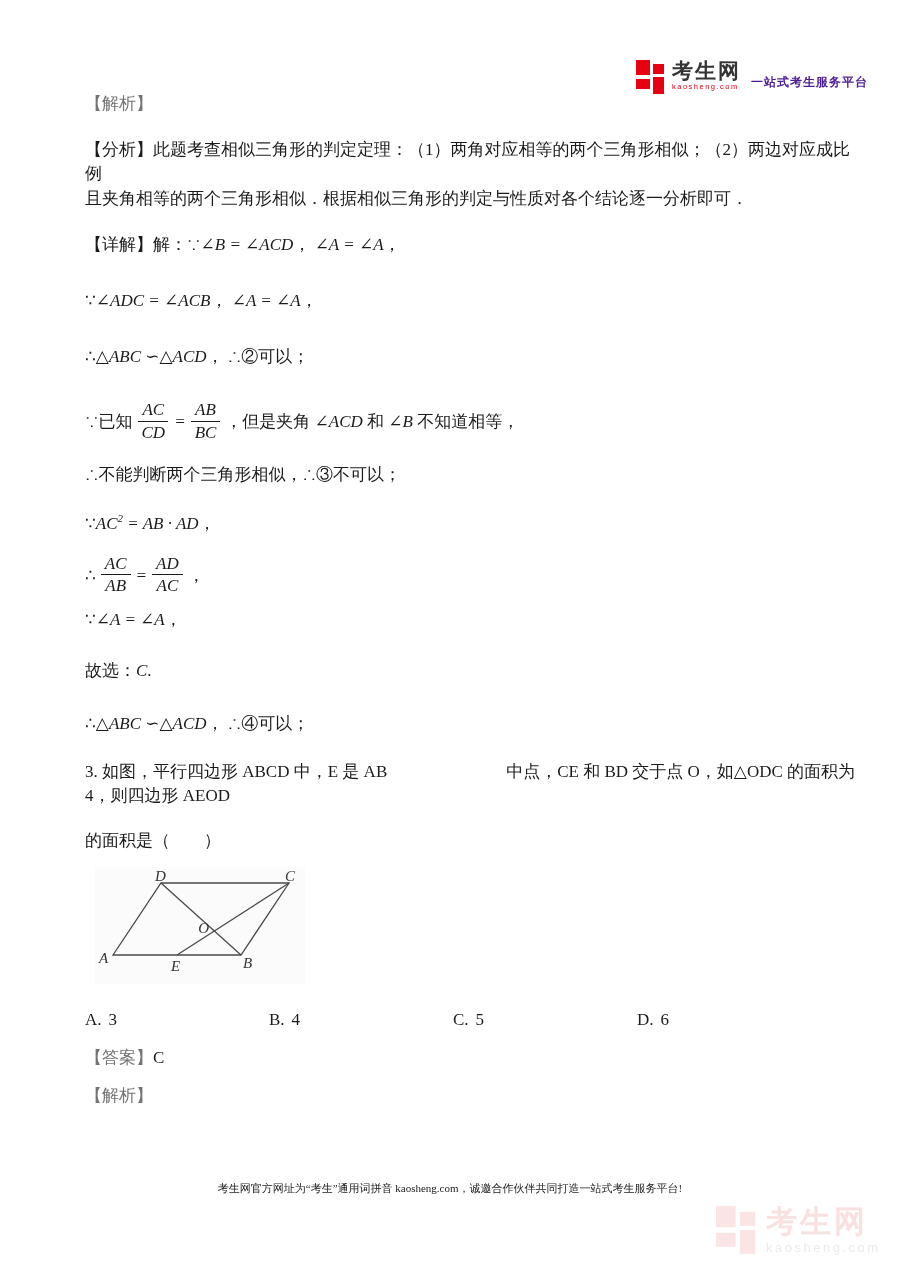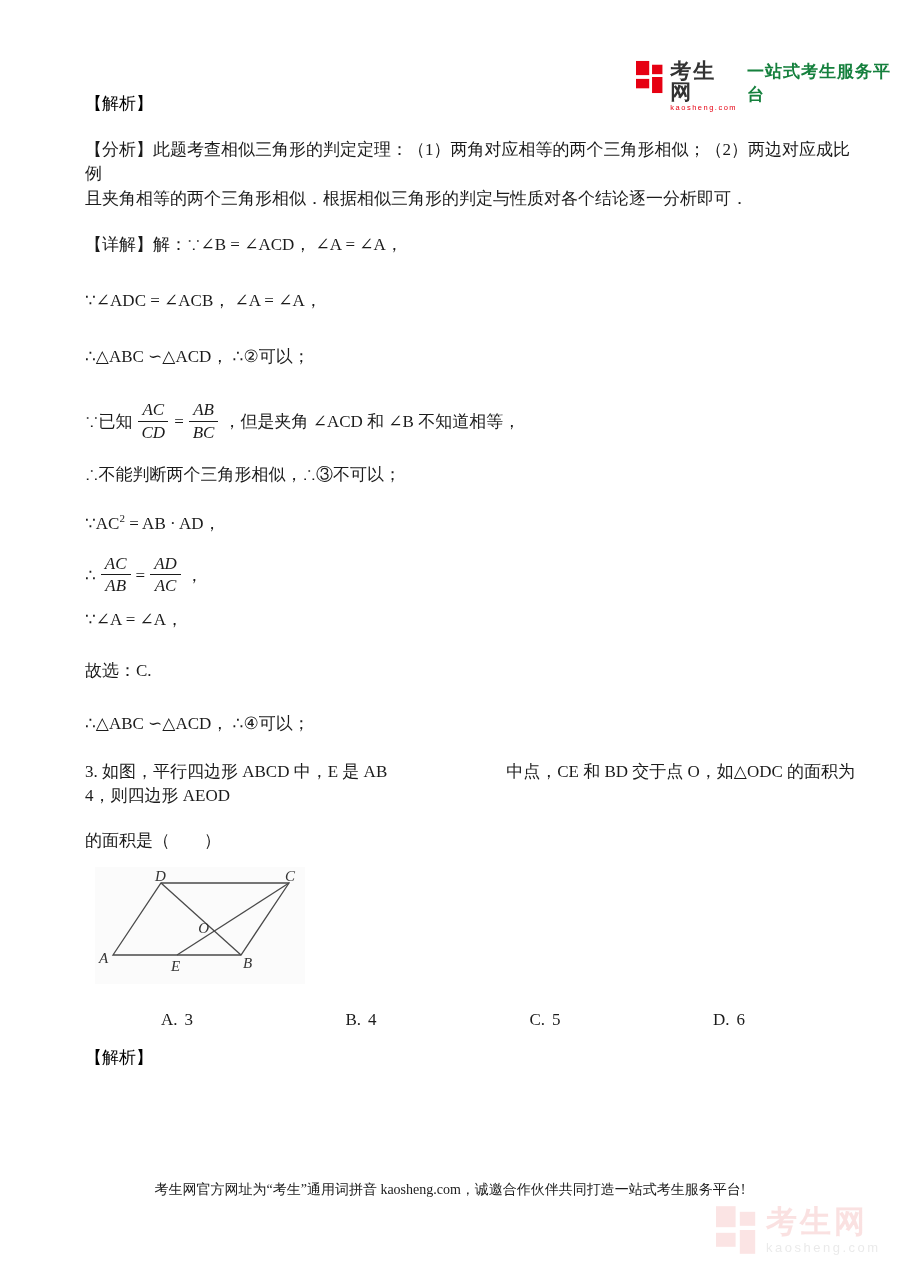--- a/index.html
+++ b/index.html
@@ -22,31 +22,31 @@
   .brand-name{
     font-family:"Liberation Sans","DejaVu Sans",sans-serif;
     font-weight:bold;font-size:21px;color:#333;letter-spacing:2px;
   }
   .brand-domain{
     font-family:"Liberation Sans","DejaVu Sans",sans-serif;
     font-size:7.5px;color:#e60012;letter-spacing:1.5px;margin-top:2px;
   }
   .brand-slogan{
     font-family:"Liberation Sans","DejaVu Sans",sans-serif;
-    font-weight:bold;font-size:17px;color:#15803d;
-    margin-left:10px;letter-spacing:1px;
+    font-weight:bold;font-size:12px;color:#4c1d95;
+    margin-left:10px;margin-top:14px;letter-spacing:1px;
   }
   
   .content{
     position:absolute;left:85px;top:92px;width:780px;
     font-size:17px;
   }
   .line{line-height:1.45;}
-  .blue{color:#000000;}
-  .m{font-family:"Liberation Serif","DejaVu Serif",serif;}
+  .blue{color:#737373;}
+  .m{font-style:italic;font-family:"Liberation Serif","DejaVu Serif",serif;}
   sup.m{font-size:11px;}
   .frac{
     display:inline-flex;flex-direction:column;align-items:center;
     vertical-align:middle;margin:0 5px;font-style:italic;line-height:1.15;
     transform:translateY(-2px);
   }
   .frac .num{border-bottom:1.2px solid #1b1b1b;padding:0 4px 1px;}
   .frac .den{padding:1px 4px 0;}
   #solution-lines .line:nth-child(1){margin-bottom:21px;}
   #solution-lines .line:nth-child(2){}
@@ -64,30 +64,30 @@
   #solution-lines .line:nth-child(14){margin-bottom:23px;}
   
   .q-line1{margin-bottom:20px;line-height:1.45;}
   .q-line2{margin-bottom:14px;line-height:1.45;}
   
   .figure-box{
     width:206px;margin-left:10px;margin-bottom:26px;
     background:#fbfbfb;padding:4px 2px;
   }
   
-  .options-row{display:flex;margin-bottom:16px;text-align:center;}
+  .options-row{display:flex;margin-bottom:16px;}
   .option{width:184px;}
   .option .val{margin-left:7px;}
   
   .answer-line{margin-bottom:13px;line-height:1.45;}
   .jiexi2-line{line-height:1.45;}
   
   .footer{
     position:absolute;left:0;top:1181px;width:100%;
-    text-align:center;font-size:14px;color:#1b1b1b;
+    text-align:center;font-size:11px;color:#1b1b1b;
   }
   
   .watermark{
     position:absolute;left:716px;top:1206px;
     display:flex;align-items:flex-start;opacity:0.55;
   }
   .wm-col{margin-left:8px;line-height:1;}
   .wm-brand{
     font-family:"Liberation Sans","DejaVu Sans",sans-serif;
     font-weight:bold;font-size:31px;color:#f6c9c9;letter-spacing:3px;
@@ -167,20 +167,23 @@
       </svg>
     </div>
 
     <div class="options-row">
       <div class="option"><span>A.</span><span class="val">3</span></div>
       <div class="option"><span>B.</span><span class="val">4</span></div>
       <div class="option"><span>C.</span><span class="val">5</span></div>
       <div class="option"><span>D.</span><span class="val">6</span></div>
     </div>
 
+    <div class="answer-line">
+      <span class="blue">【答案】</span><span>C</span>
+    </div>
     <div class="jiexi2-line">
       <span class="blue">【解析】</span>
     </div>
 
   </div>
 
   <div class="footer">考生网官方网址为“考生”通用词拼音 kaosheng.com，诚邀合作伙伴共同打造一站式考生服务平台!</div>
 
   <div class="watermark">
     <svg width="42" height="48" viewBox="0 0 30 34">

